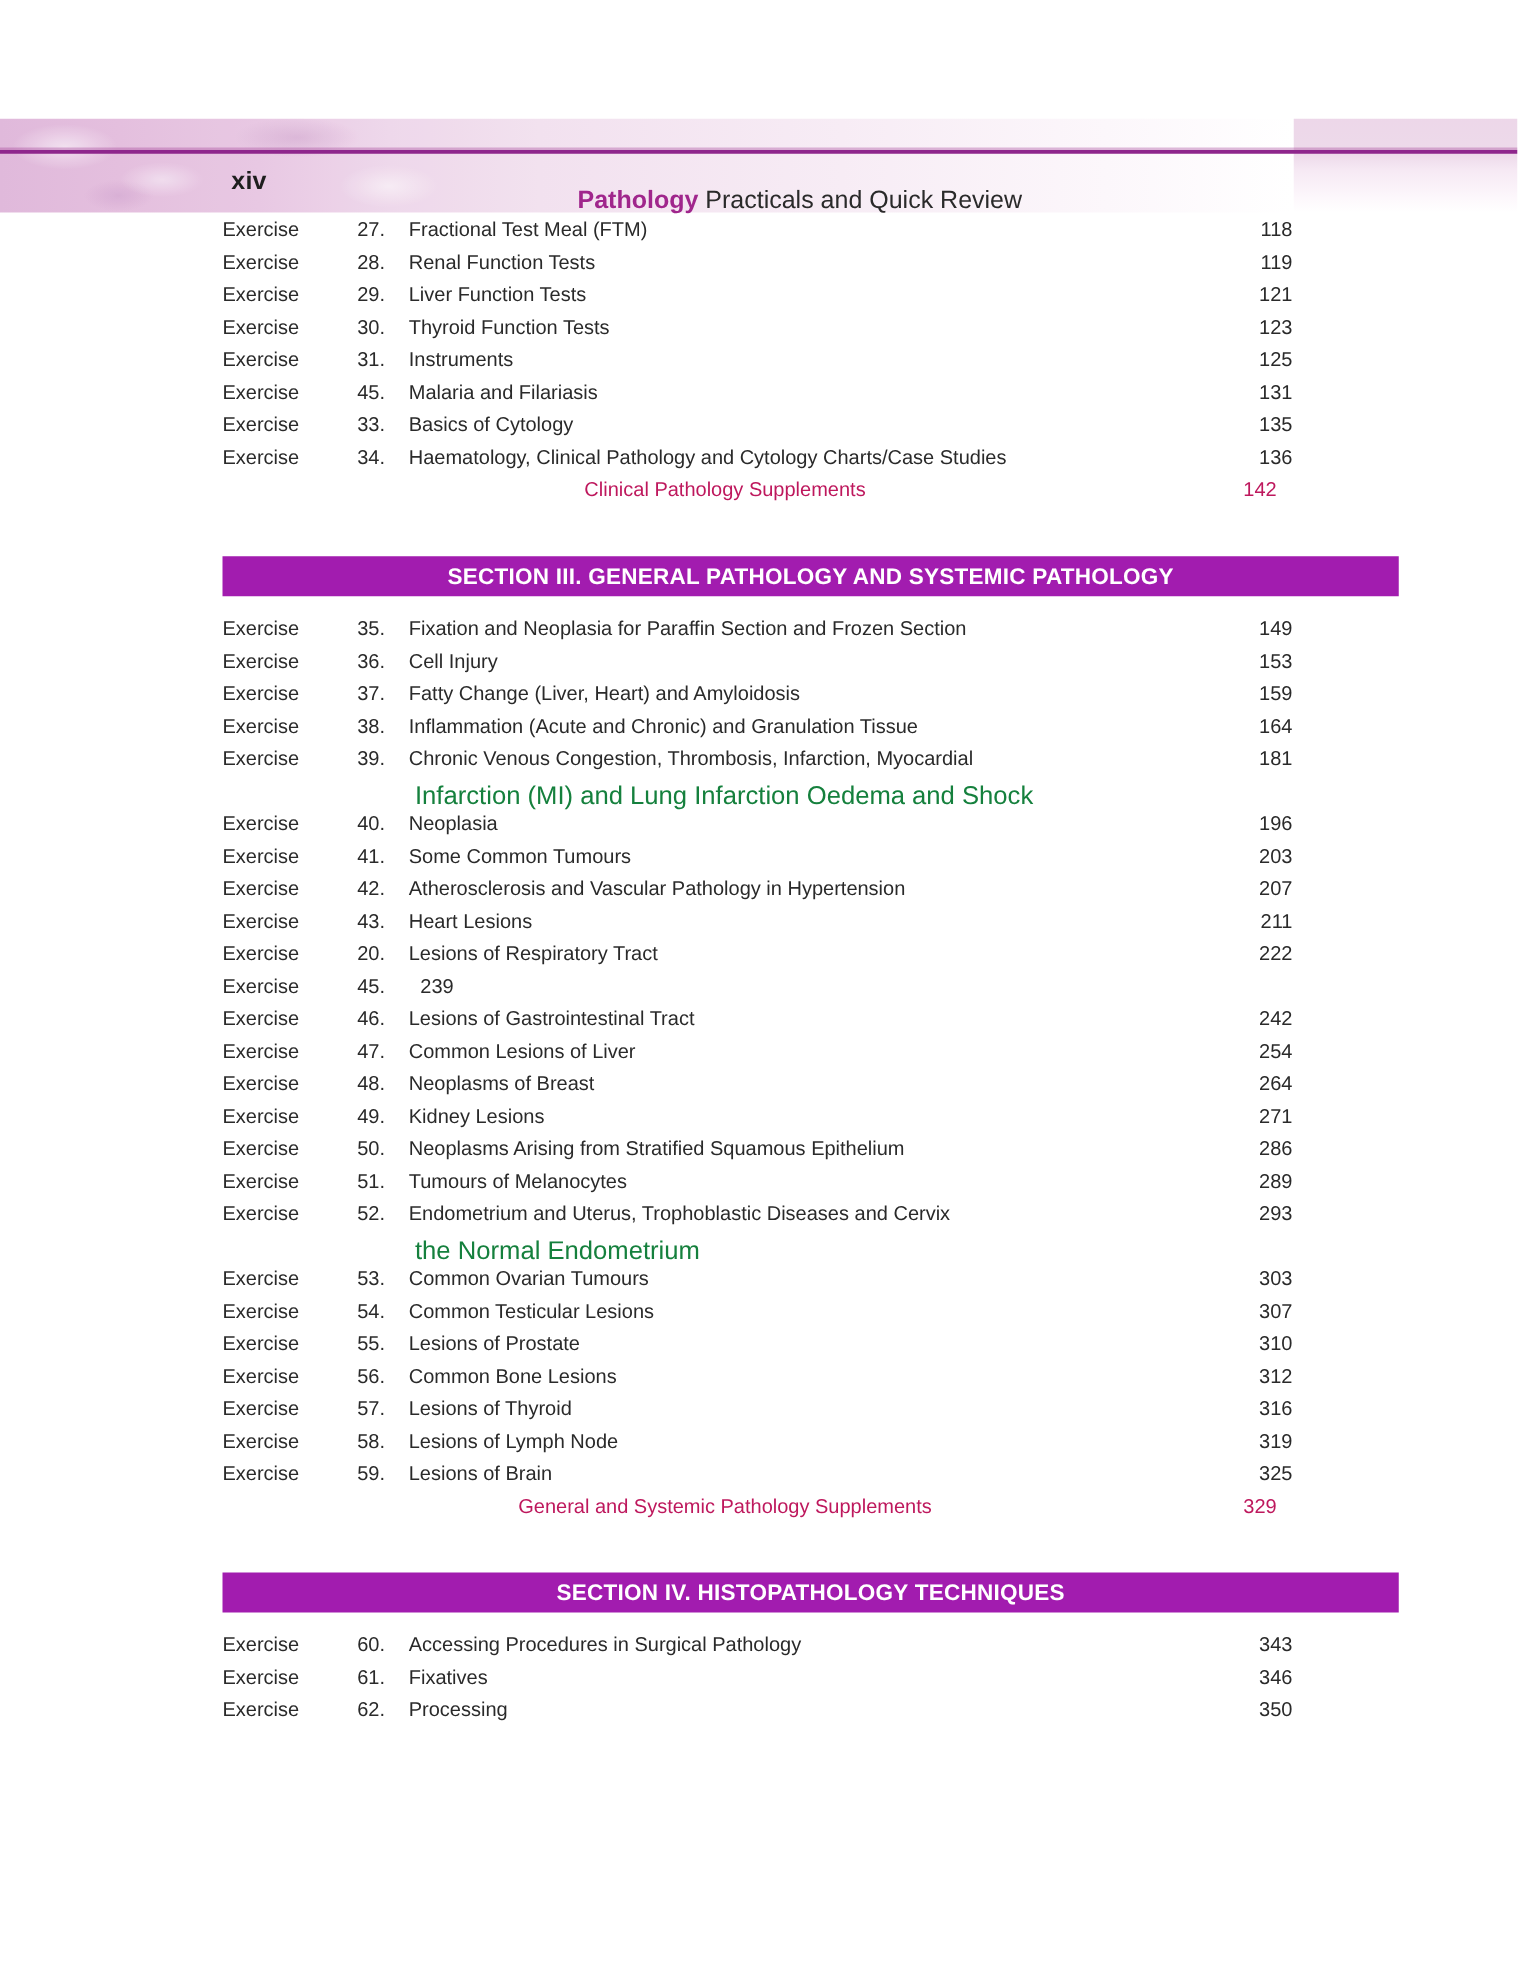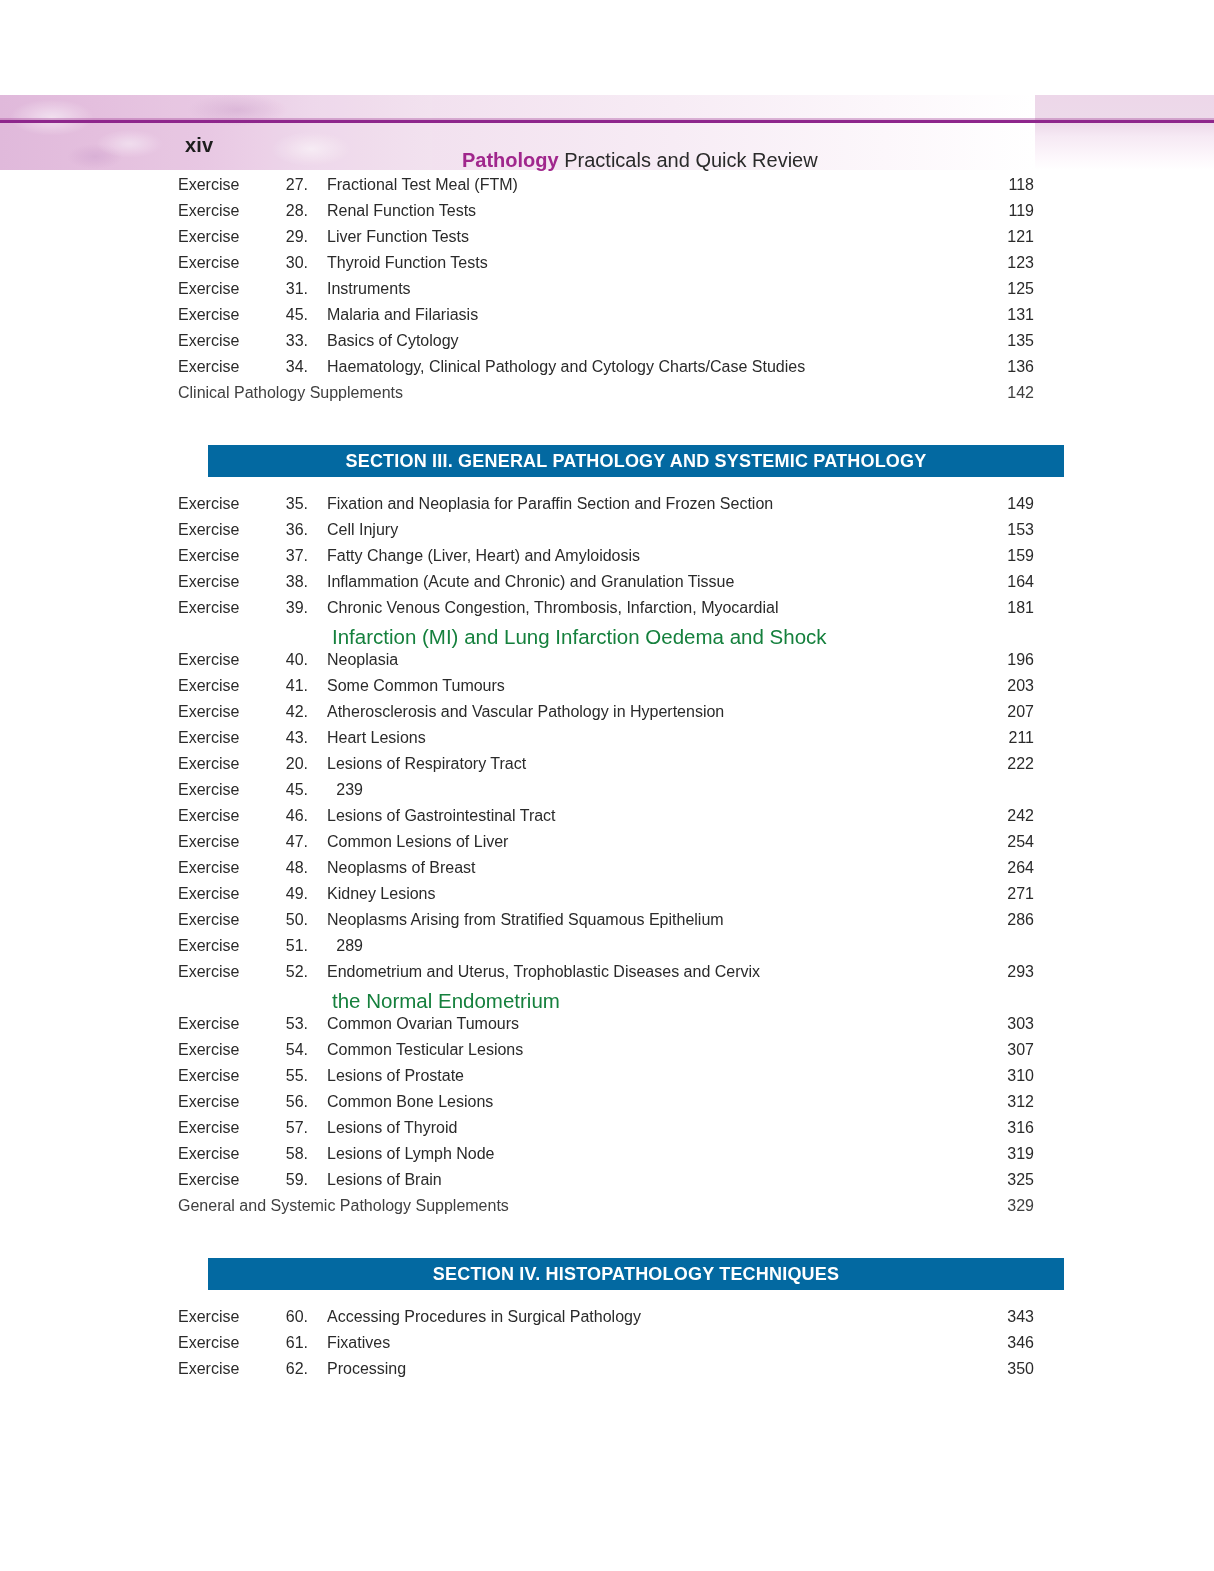--- a/index.html
+++ b/index.html
@@ -160,40 +160,40 @@
     flex: 0 0 138px;
   }
   .toc-cont .title {
     flex: 1 1 auto;
     padding-left: 16px;
   }
 
   
   .toc-row.supplement,
   .toc-row.supplement .page {
-    color: #404040;
+    color: #be185d;
+    text-align: center;
   }
   .toc-row.supplement .full {
     flex: 1 1 auto;
   }
 
   
   .section-banner {
-    width: 856px;
+    width: 941px;
     height: 32px;
-    background: #0369a1;
+    background: #a21caf;
     display: flex;
     align-items: center;
     justify-content: center;
     color: #ffffff;
     font-size: 18px;
     font-weight: bold;
     letter-spacing: .2px;
     white-space: nowrap;
-    margin-left: 30px;
   }
 
   .gap-before-banner { height: 35px; }
   .gap-after-banner  { height: 18px; }
 </style>
 </head>
 <body>
 
 <div class="header-zone">
   <div class="band-left"></div>
@@ -363,20 +363,21 @@
         </div>
         <div class="toc-row">
           <span class="lbl">Exercise</span>
           <span class="num">50.</span>
           <span class="title">Neoplasms Arising from Stratified Squamous Epithelium</span>
           <span class="page">286</span>
         </div>
         <div class="toc-row">
           <span class="lbl">Exercise</span>
           <span class="num">51.</span>
+          <span class="title">Tumours of Melanocytes</span>
           <span class="page">289</span>
         </div>
         <div class="toc-row">
           <span class="lbl">Exercise</span>
           <span class="num">52.</span>
           <span class="title">Endometrium and Uterus, Trophoblastic Diseases and Cervix</span>
           <span class="page">293</span>
         </div>
         <div class="toc-cont">
           <span class="spacer"></span>

